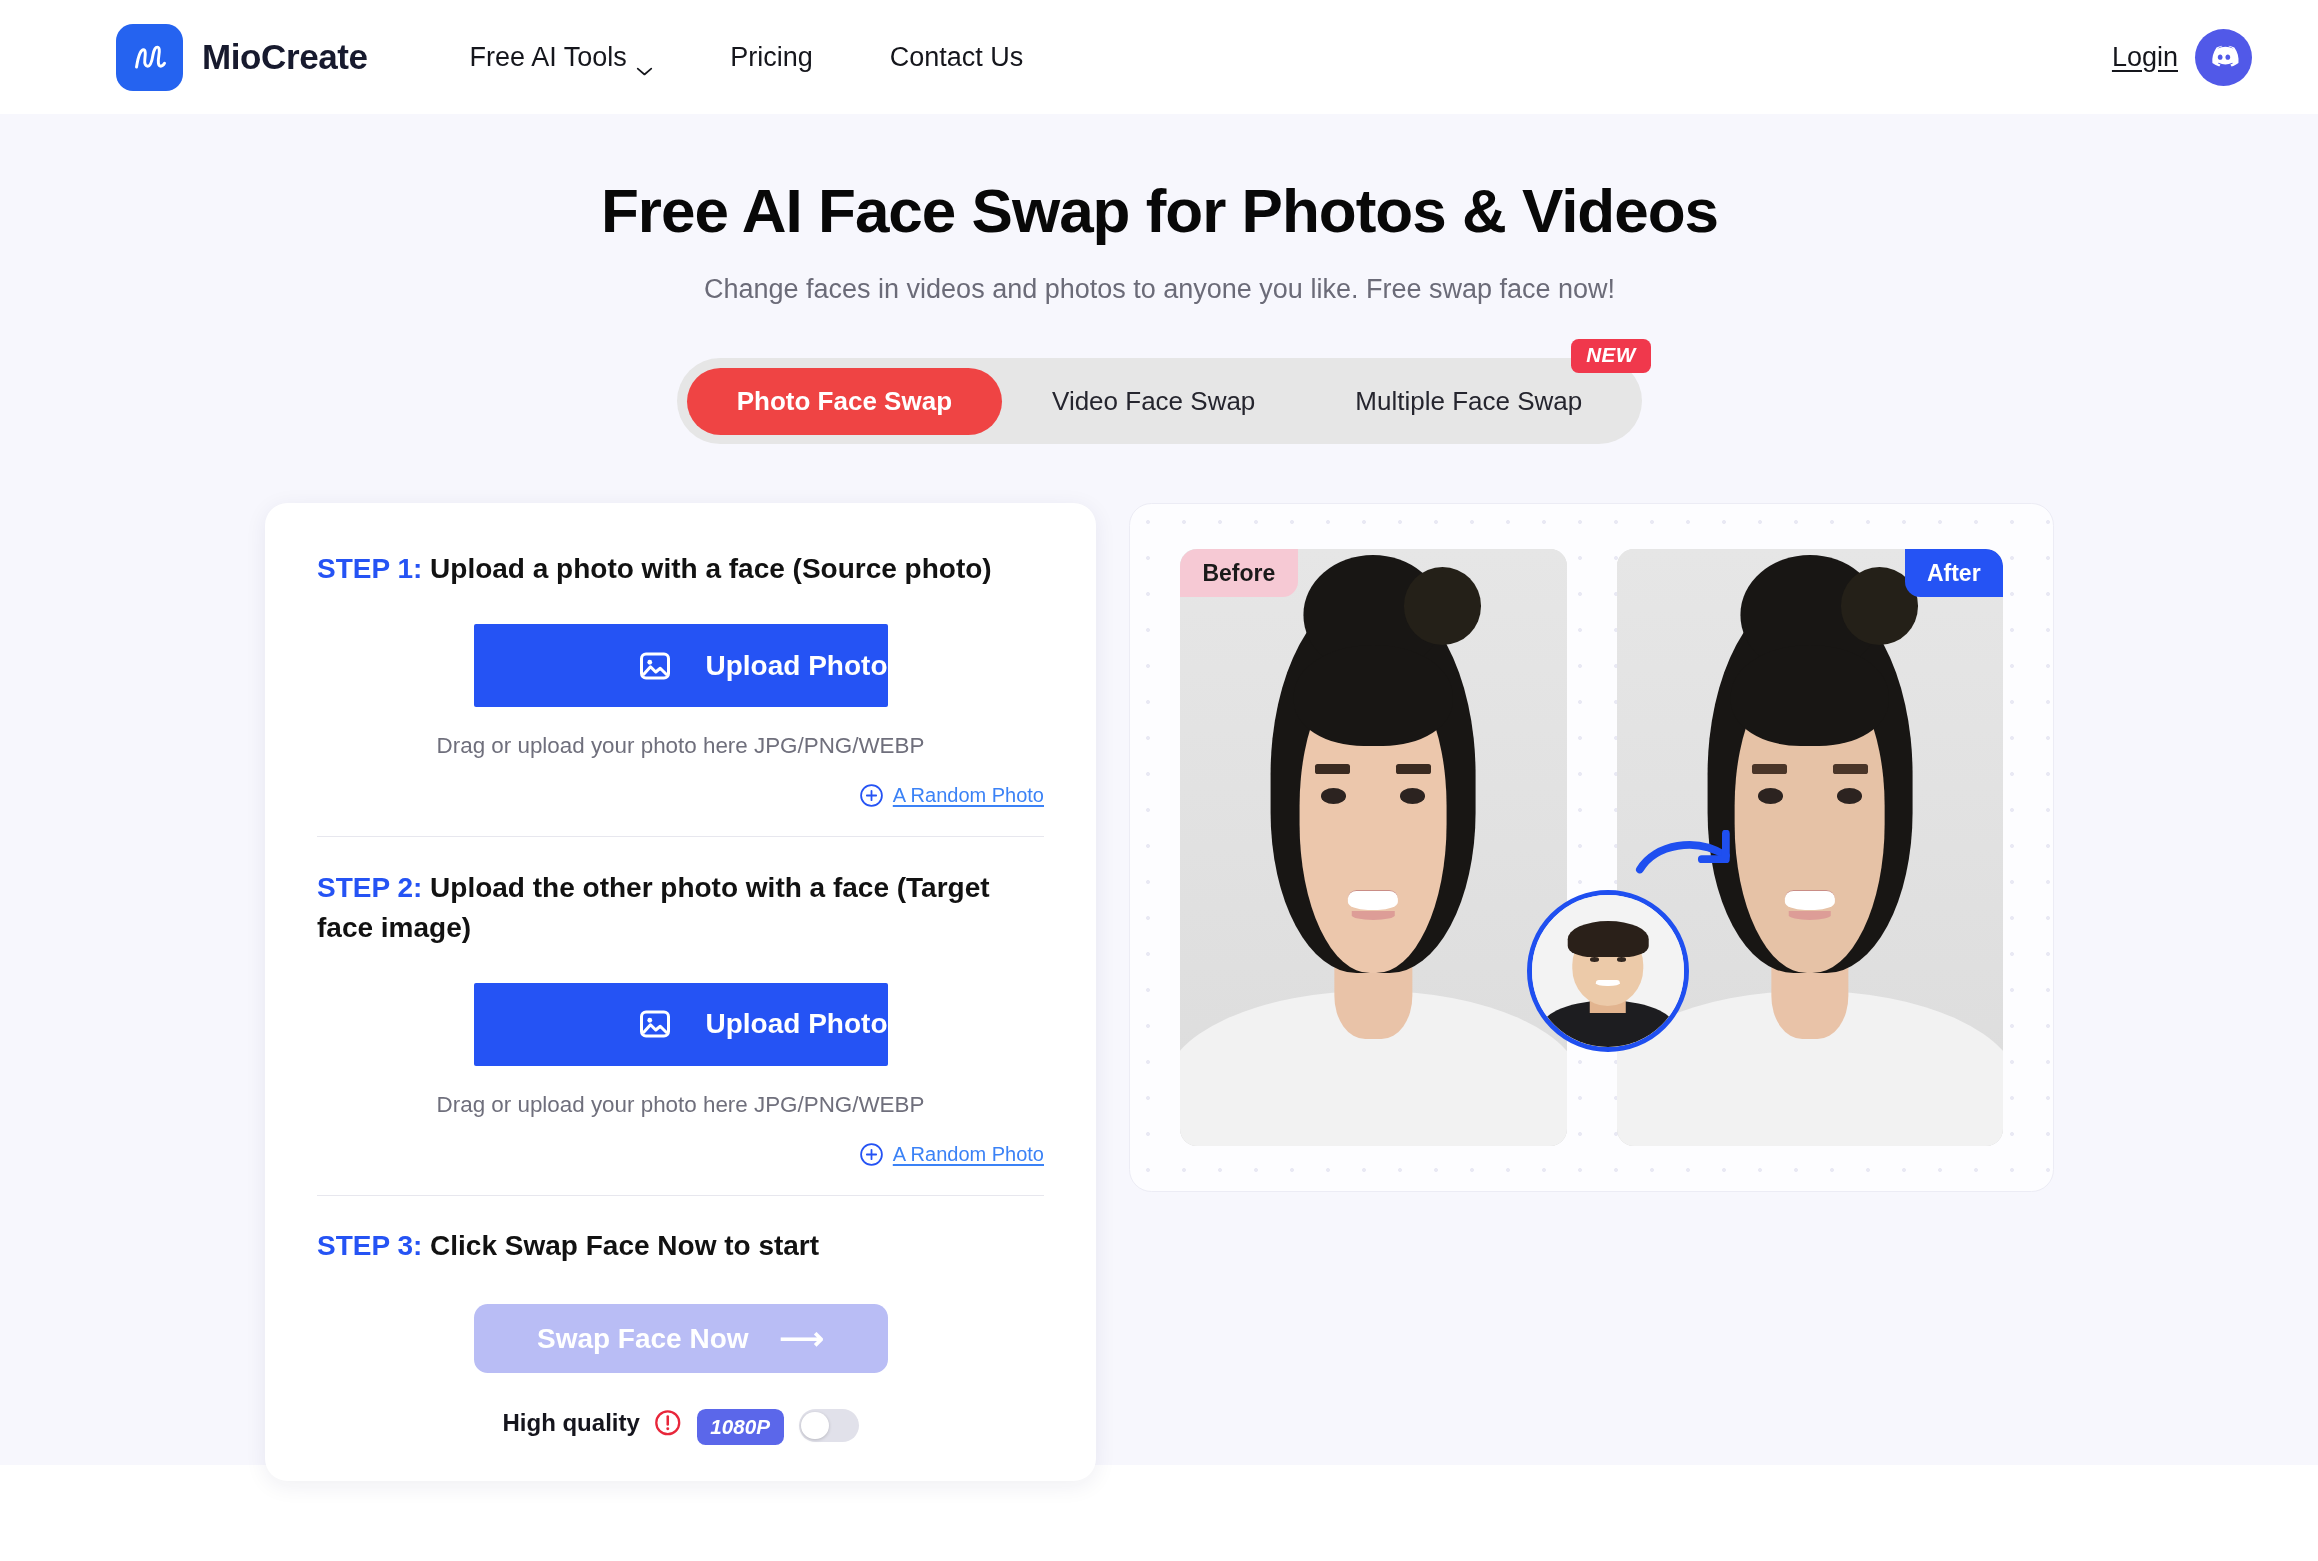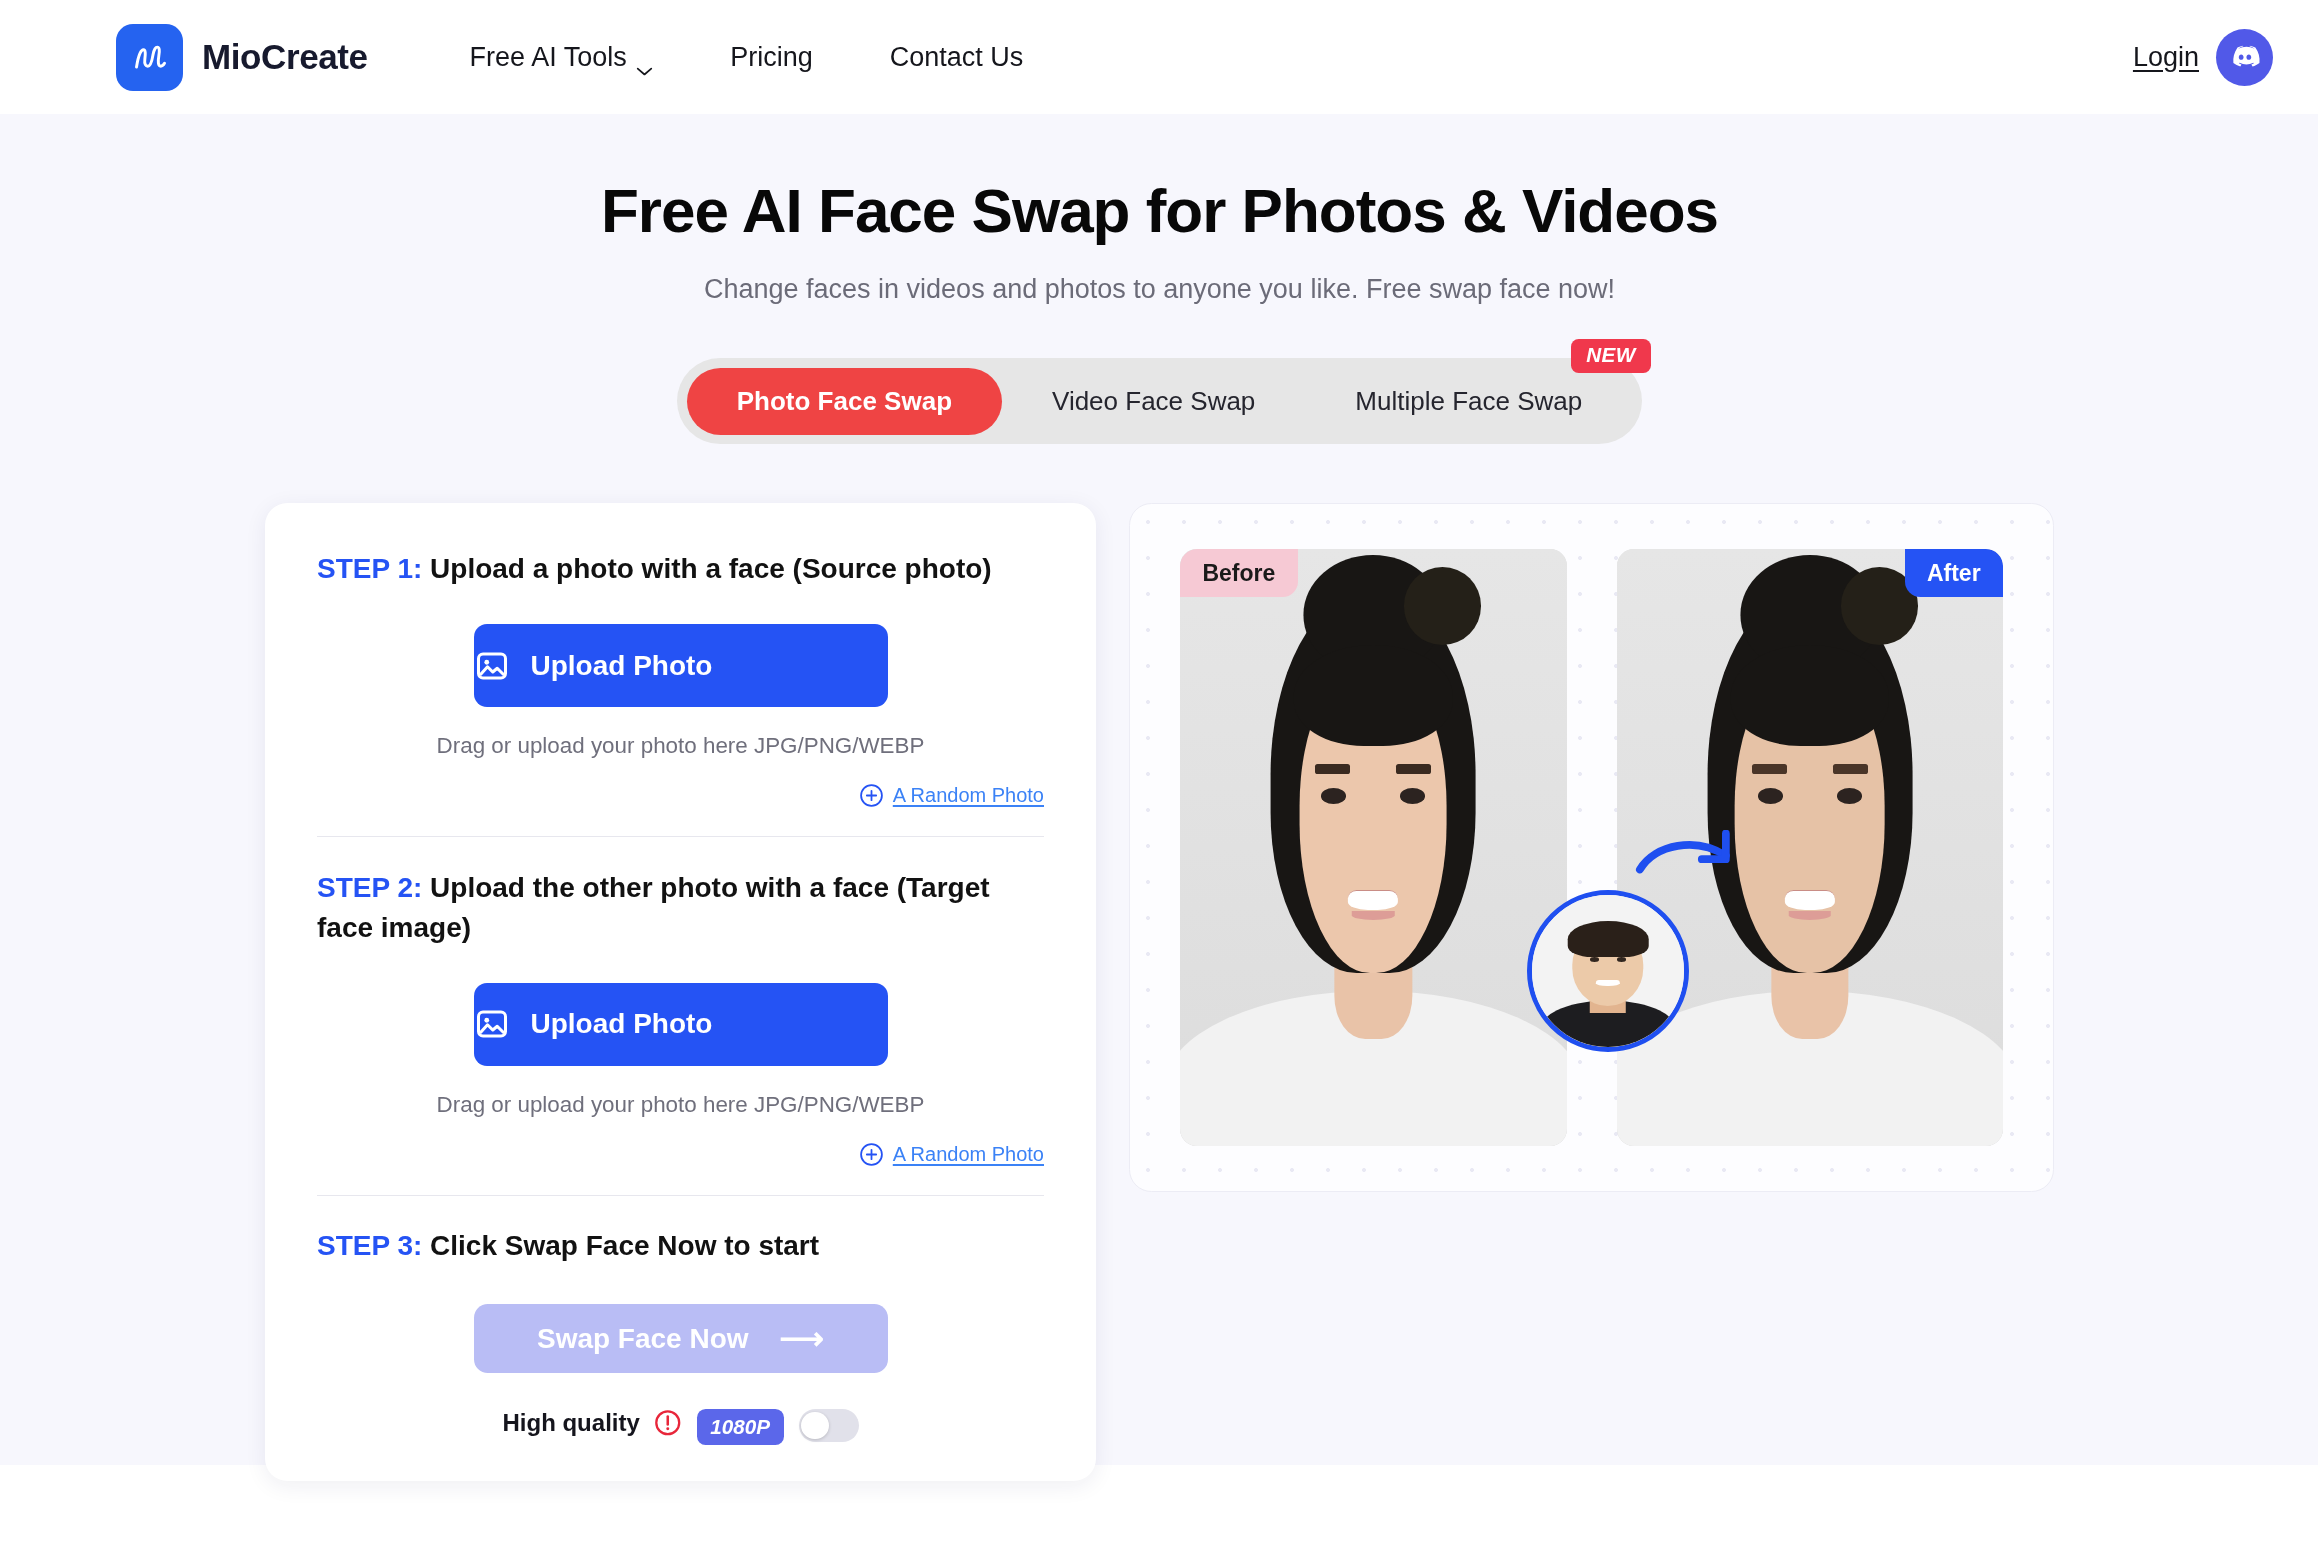--- a/index.html
+++ b/index.html
@@ -9,21 +9,21 @@
     background: #ffffff;
     overflow: hidden;
   }
 
   
   .header {
     height: 114px;
     background: #ffffff;
     display: flex;
     align-items: center;
-    padding: 0 46px 0 116px;
+    padding: 0 67px 0 116px;
     position: relative;
     z-index: 5;
     justify-content: space-between;
   }
   .brand { display: flex; align-items: center; gap: 19px; }
   .brand-logo {
     width: 67px; height: 67px; border-radius: 17px;
     background: #2563f0;
     display: flex; align-items: center; justify-content: center;
     flex: none;
@@ -137,25 +137,25 @@
   .step-head {
     font-size: 28px; font-weight: bold; color: #121212;
     line-height: 1.42;
   }
   .step-head .num { color: #2553f4; }
   .upload-row { display: flex; justify-content: center; margin-top: 35px; }
   .upload-btn {
     background: #2553f4;
     color: #ffffff;
     border: none;
-    border-radius: 13px;
+    border-radius: 2px;
     width: 414px; height: 83px;
     font-size: 28px; font-weight: bold;
     font-family: "Liberation Sans", sans-serif;
-    display: flex; align-items: center; justify-content: flex-start; gap: 21px;
+    display: flex; align-items: center; justify-content: flex-end; gap: 33px;
     cursor: pointer;
   }
   .upload-btn svg { width: 36px; height: 36px; flex: none; }
   .hint {
     text-align: center;
     font-size: 22.4px; color: #6f6f7c;
     margin-top: 26px;
   }
   .random-row {
     display: flex; align-items: center; justify-content: flex-end;

